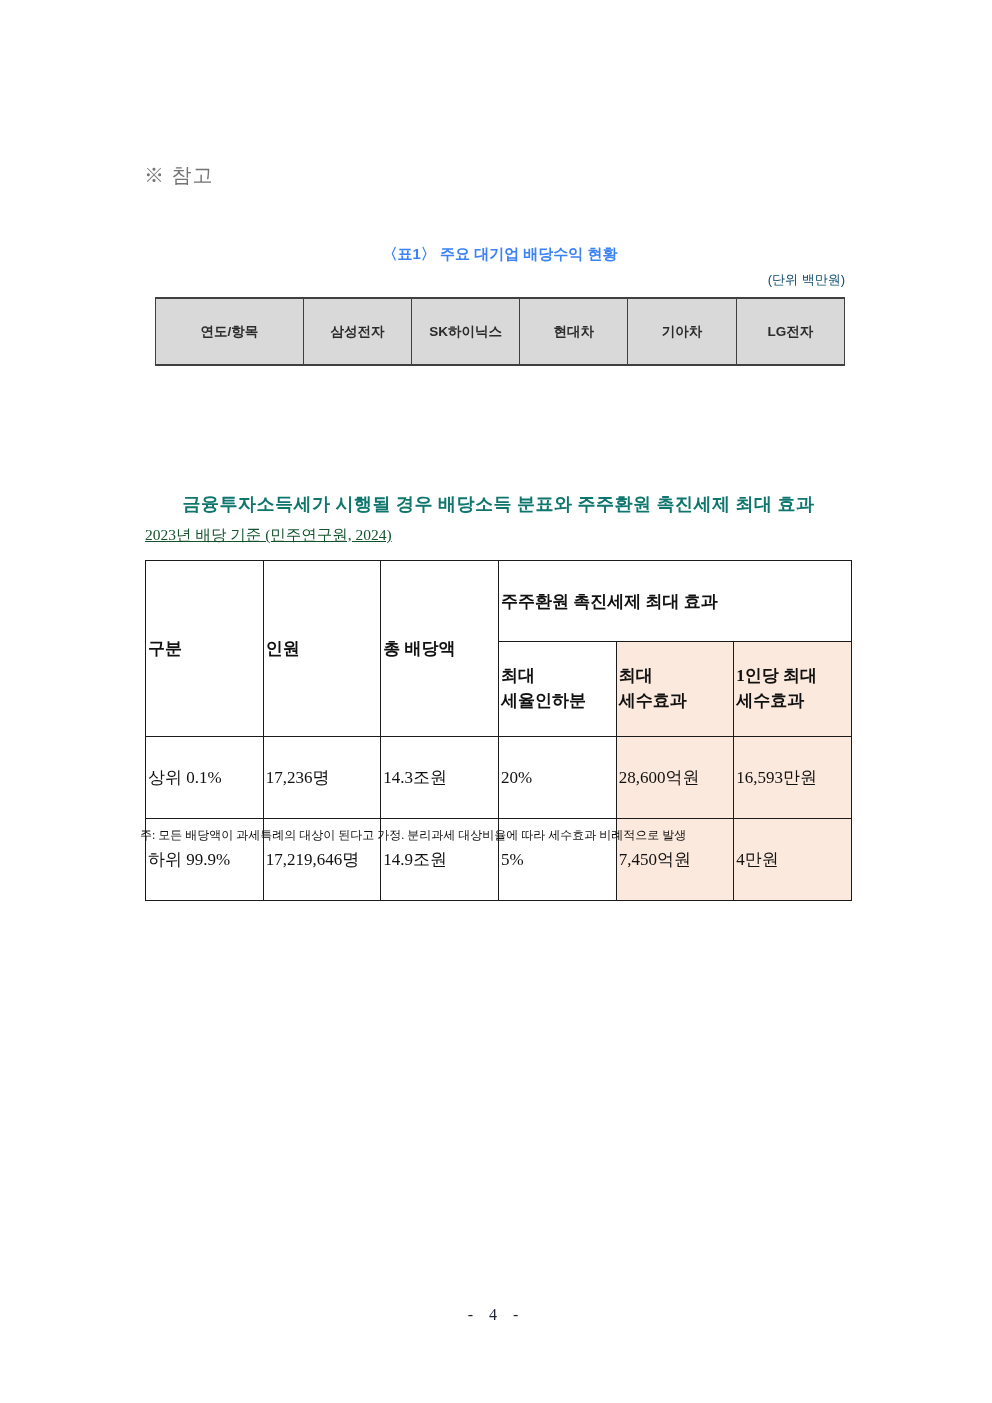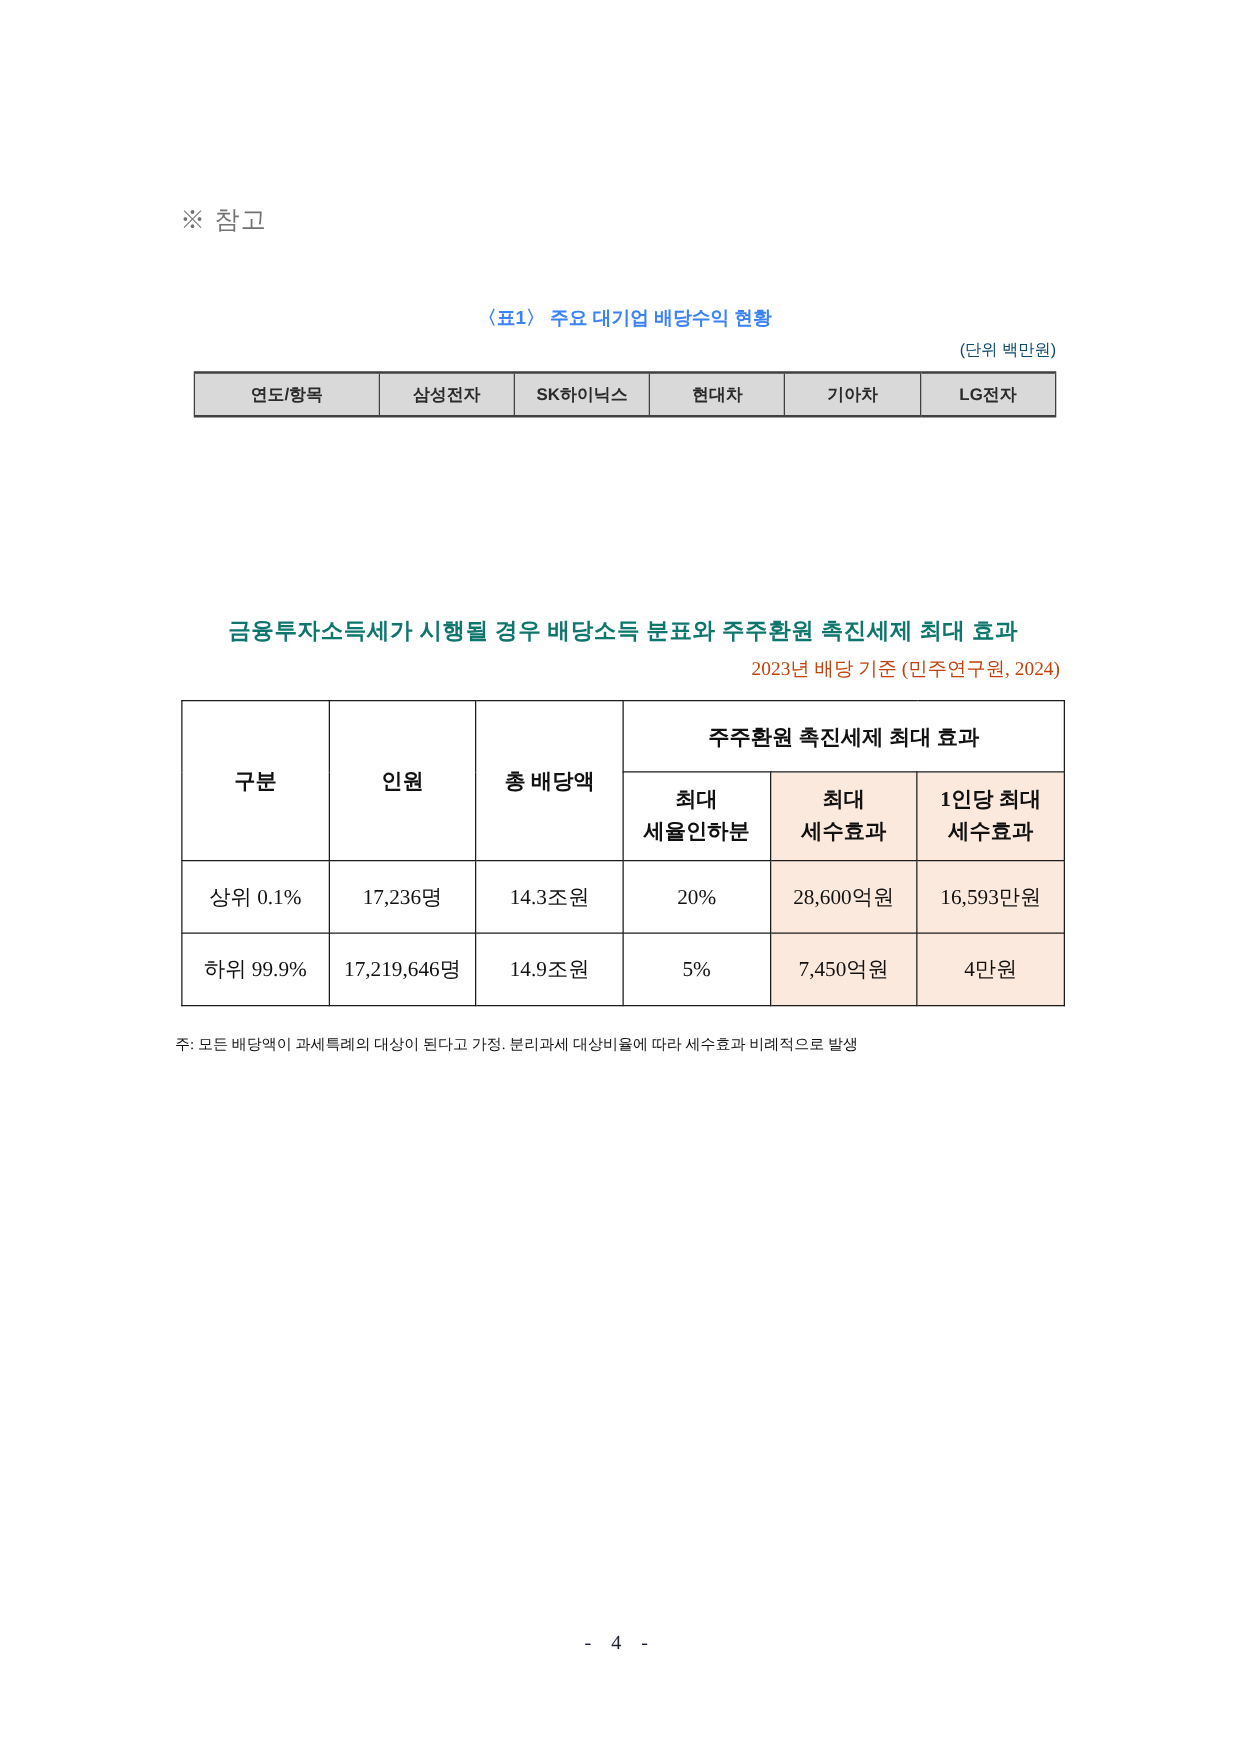--- a/index.html
+++ b/index.html
@@ -15,38 +15,38 @@
 
   
   .t1-title{left:155px;top:245px;width:690px;text-align:center;
     font-size:15px;font-weight:bold;color:#3b82f6;}
   .t1-unit{left:155px;top:271px;width:690px;text-align:right;
     font-size:13px;color:#0c4a6e;}
   .t1-wrap{left:155px;top:297px;width:690px;}
   table.t1{border-collapse:collapse;width:100%;table-layout:fixed;
     font-size:13.5px;color:#2b2b2b;}
   table.t1 td{border:1.5px solid #404040;text-align:center;vertical-align:middle;
-    padding:0 4px;}
+    padding:16px 4px;}
   table.t1 tr.hdr td{background:#d9d9d9;height:33px;font-weight:bold;
     border-top-width:2px;border-bottom-width:2px;}
   table.t1 tr.r1 td{height:31px;}
   table.t1 tr.r2 td{height:32px;}
   table.t1 tr.r3 td{height:27px;border-bottom-width:2px;}
 
   
   .t2-title{left:145px;top:492px;width:707px;text-align:center;
     font-family:"Liberation Serif",serif;font-size:18px;font-weight:bold;
     color:#0f766e;letter-spacing:0.5px;}
-  .t2-subtitle{left:145px;top:525px;width:703px;text-align:right;
-    font-family:"Liberation Serif",serif;font-size:15.5px;color:#c2410c;}
+  .t2-subtitle{left:145px;top:525px;width:703px;
+    font-family:"Liberation Serif",serif;font-size:15.5px;color:#14532d;text-decoration:underline;}
   .t2-wrap{left:145px;top:560px;width:707px;}
   table.t2{border-collapse:collapse;width:100%;table-layout:fixed;
     font-family:"Liberation Serif",serif;font-size:17px;color:#111;}
-  table.t2 td{border:1.5px solid #1b1b1b;text-align:center;vertical-align:middle;
-    padding:0 2px;margin-left:24px;}
+  table.t2 td{border:1.5px solid #1b1b1b;text-align:left;vertical-align:middle;
+    padding:12px 2px;margin-left:24px;}
   table.t2 tr.h1 td{height:56px;font-weight:bold;}
   table.t2 tr.h2 td{height:70px;font-weight:bold;}
   table.t2 tr.d1 td{height:57px;}
   table.t2 tr.d2 td{height:57px;}
   table.t2 .twoline{white-space:pre-line;line-height:1.45;}
   table.t2 td.peach{background:#fbe9dd;}
 
   
   .footnote{left:140px;top:827px;width:716px;
     font-family:"Liberation Serif",serif;font-size:12px;color:#111;

